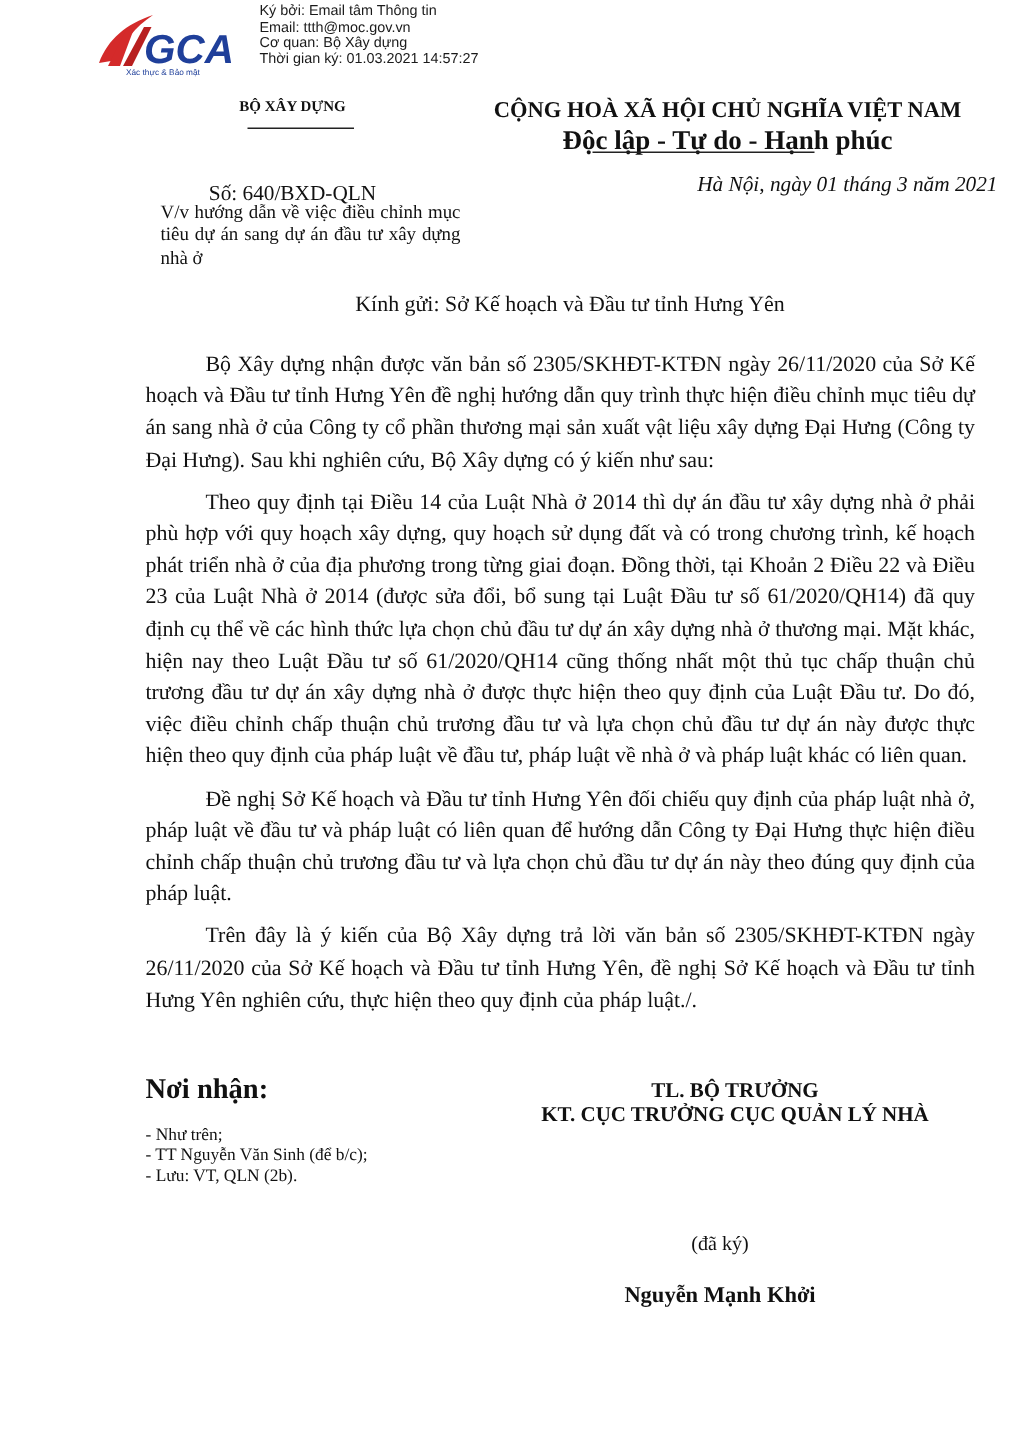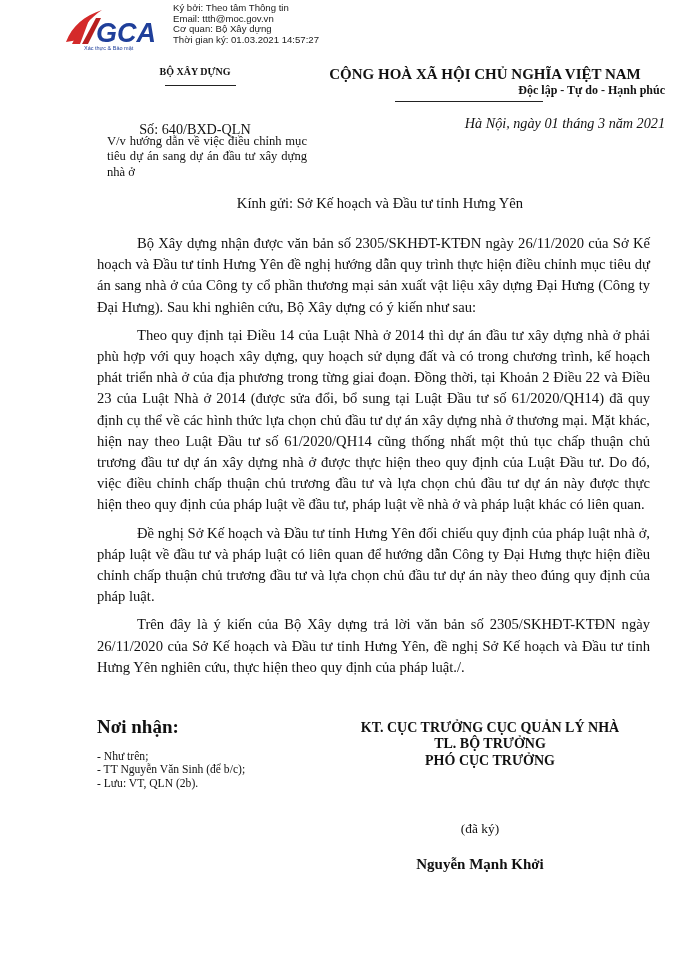--- a/index.html
+++ b/index.html
@@ -10,21 +10,21 @@
     .sig-logo { left:62px; top:6px; width:106px; height:46px; }
     .sig-info { left:173px; top:3px; font-family:"Liberation Sans", "DejaVu Sans", sans-serif;
                 font-size:9.6px; line-height:10.6px; color:#1a1a1a; }
     
     .org { left:95px; top:66px; width:200px; text-align:center; font-weight:bold; font-size:10px; }
     .org-line { left:165px; top:85px; width:71px; height:1px; background:#222; }
     .docno { left:95px; top:121px; width:200px; text-align:center; font-size:14.2px; }
     .subject { left:107px; top:134px; width:200px; font-size:12.6px; line-height:15.4px; text-align:justify; text-align-last:left; }
     
     .nation { left:305px; top:66px; width:360px; text-align:center; font-weight:bold; font-size:15px; }
-    .motto { left:305px; top:83px; width:360px; text-align:right; font-weight:bold; font-size:12px; }
+    .motto { left:305px; top:83px; width:360px; text-align:center; font-weight:bold; font-size:18px; }
     .motto-line { left:395px; top:101px; width:148px; height:1px; background:#222; }
     .place-date { left:305px; top:115px; width:360px; text-align:right; font-style:italic; font-size:14.2px; }
     
     .recipient { left:90px; top:195px; width:580px; text-align:center; font-size:14.6px; }
     
     .body { left:97px; top:233px; width:553px; font-size:14.6px; line-height:21.2px; }
     .body p { margin:0 0 7px 0; text-indent:40px; text-align:justify; }
     
     .recv { left:97px; top:720px; font-size:11.6px; line-height:13.2px; }
     .recv-title { font-weight:bold; font-size:19px; margin-bottom:17px; }
@@ -40,21 +40,21 @@
   <svg width="106" height="46" viewBox="0 0 106 46">
     <path d="M4 36 C10 20, 22 10, 40 4 C28 12, 20 22, 16 34 Z" fill="#d42a2a"></path>
     <path d="M10 38 L22 14 L27 14 L18 38 Z" fill="#d42a2a"></path>
     <path d="M20 38 L34 12 L39 12 L26 38 Z" fill="#b81f1f"></path>
     <text x="34" y="36" font-family="Liberation Sans, sans-serif" font-weight="bold" font-style="italic" font-size="27" fill="#1f3f9a">GCA</text>
     <rect x="16" y="38" width="86" height="7" fill="#ffffff"></rect>
     <text x="22" y="44" font-family="Liberation Sans, sans-serif" font-size="5.5" fill="#1f3f9a">Xác thực &amp; Bảo mật</text>
   </svg>
 </div>
 <div class="abs sig-info">
-  <div>Ký bởi: Theo tâm Thông tin</div>
+  <div>Ký bởi: Email tâm Thông tin</div>
   <div>Email: ttth@moc.gov.vn</div>
   <div>Cơ quan: Bộ Xây dựng</div>
   <div>Thời gian ký: 01.03.2021 14:57:27</div>
 </div>
 
 <div class="abs org">BỘ XÂY DỰNG</div>
 <div class="abs org-line"></div>
 <div class="abs docno">Số: 640/BXD-QLN</div>
 <div class="abs subject">V/v hướng dẫn về việc điều chỉnh mục tiêu dự án sang dự án đầu tư xây dựng nhà ở</div>
 
@@ -73,18 +73,17 @@
 </div>
 
 <div class="abs recv">
   <div class="recv-title">Nơi nhận:</div>
   <div>- Như trên;</div>
   <div>- TT Nguyễn Văn Sinh (để b/c);</div>
   <div>- Lưu: VT, QLN (2b).</div>
 </div>
 
 <div class="abs signer">
+  <div>TL. BỘ TRƯỞNG</div>
   <div>KT. CỤC TRƯỞNG CỤC QUẢN LÝ NHÀ</div>
-  <div>TL. BỘ TRƯỞNG</div>
-  <div>PHÓ CỤC TRƯỞNG</div>
 </div>
 <div class="abs signed">(đã ký)</div>
 <div class="abs signer-name">Nguyễn Mạnh Khởi</div>
 
 </body></html>

